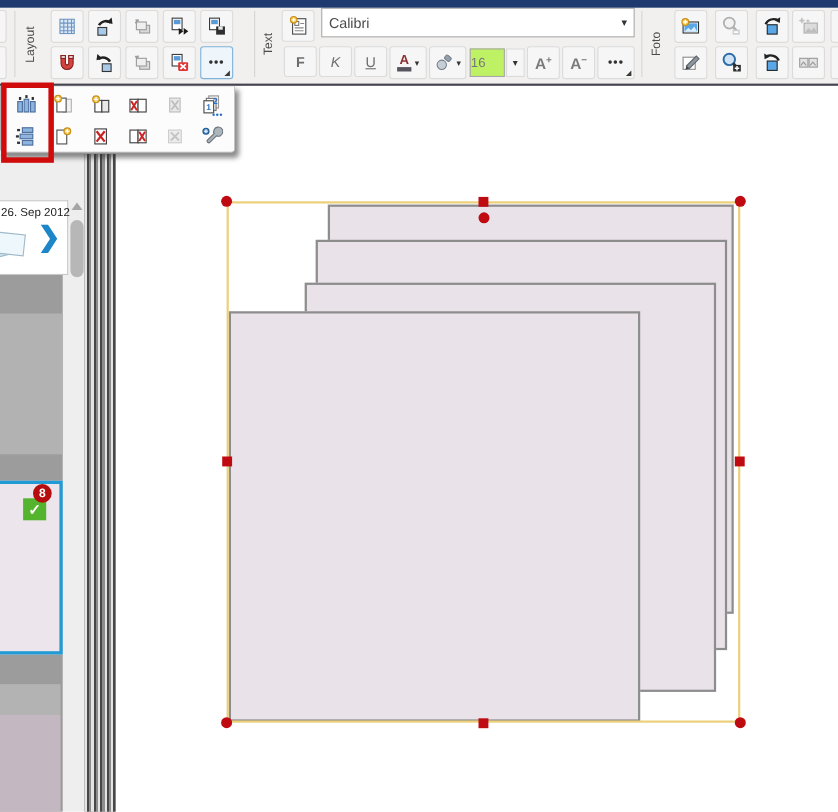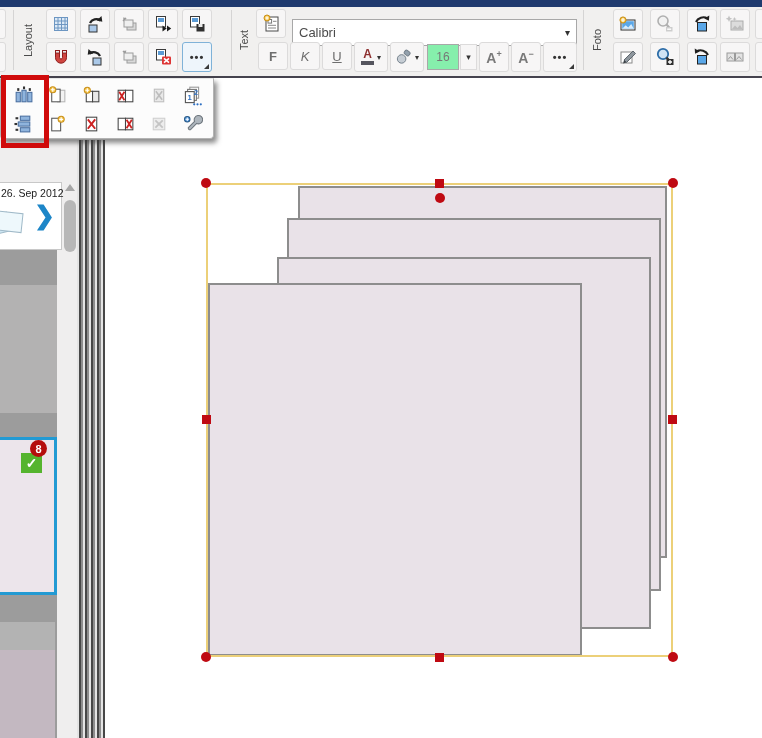--- a/index.html
+++ b/index.html
@@ -21,28 +21,28 @@
   .corner-tri::after { content:""; position:absolute; right:2px; bottom:2px;
          border-left:5px solid transparent; border-bottom:5px solid #3a3a3a; }
   .dots { font-size:11px; color:#333; letter-spacing:1px; font-weight:bold; }
 
   .vsep { position:absolute; top:3px; height:60px; width:1px; background:#d5d4d4; }
   .vlabel { position:absolute; top:3px; height:60px; width:16px;
             display:flex; align-items:center; justify-content:center;
             writing-mode:vertical-rl; transform:rotate(180deg);
             font-size:11px; color:#4a4a4a; }
 
-  #font-combo { position:absolute; left:292px; top:12px; width:285px; height:27px;
+  #font-combo { position:absolute; left:292px; top:0; width:285px; height:27px;
                 background:#fff; border:1px solid #a8a8a8; display:flex;
                 align-items:center; padding:0 6px; font-size:13px; color:#4b4b4b; }
   #font-combo .dd { margin-left:auto; color:#333; font-size:10px; }
 
   #size-box { position:absolute; left:427px; top:37px; width:32px; height:26px;
-              background:#86efac; border:1px solid #a8a8a8; display:flex;
-              align-items:center; justify-content:center; font-size:12px; color:#777; }
+              background:#bef264; border:1px solid #a8a8a8; display:flex;
+              align-items:center; font-size:12px; color:#777; }
   .ddbtn { position:absolute; width:17px; height:26px; background:#f7f6f6;
            border:1px solid #dcdbdb; display:flex; align-items:center;
            justify-content:center; font-size:9px; color:#333; }
 
   .tlabel { font-size:13px; color:#6e6e6e; }
   .fmt-b { font-weight:bold; } .fmt-i { font-style:italic; } .fmt-u { text-decoration:underline; }
   .acol { display:flex; flex-direction:column; align-items:center; line-height:11px; }
   .acol .a { font-weight:bold; font-size:12px; color:#8d2f2f; }
   .acol .bar { width:13px; height:4px; background:#55555e; margin-top:1px; }
   .dd-mini { font-size:8px; color:#333; margin-left:3px; }

